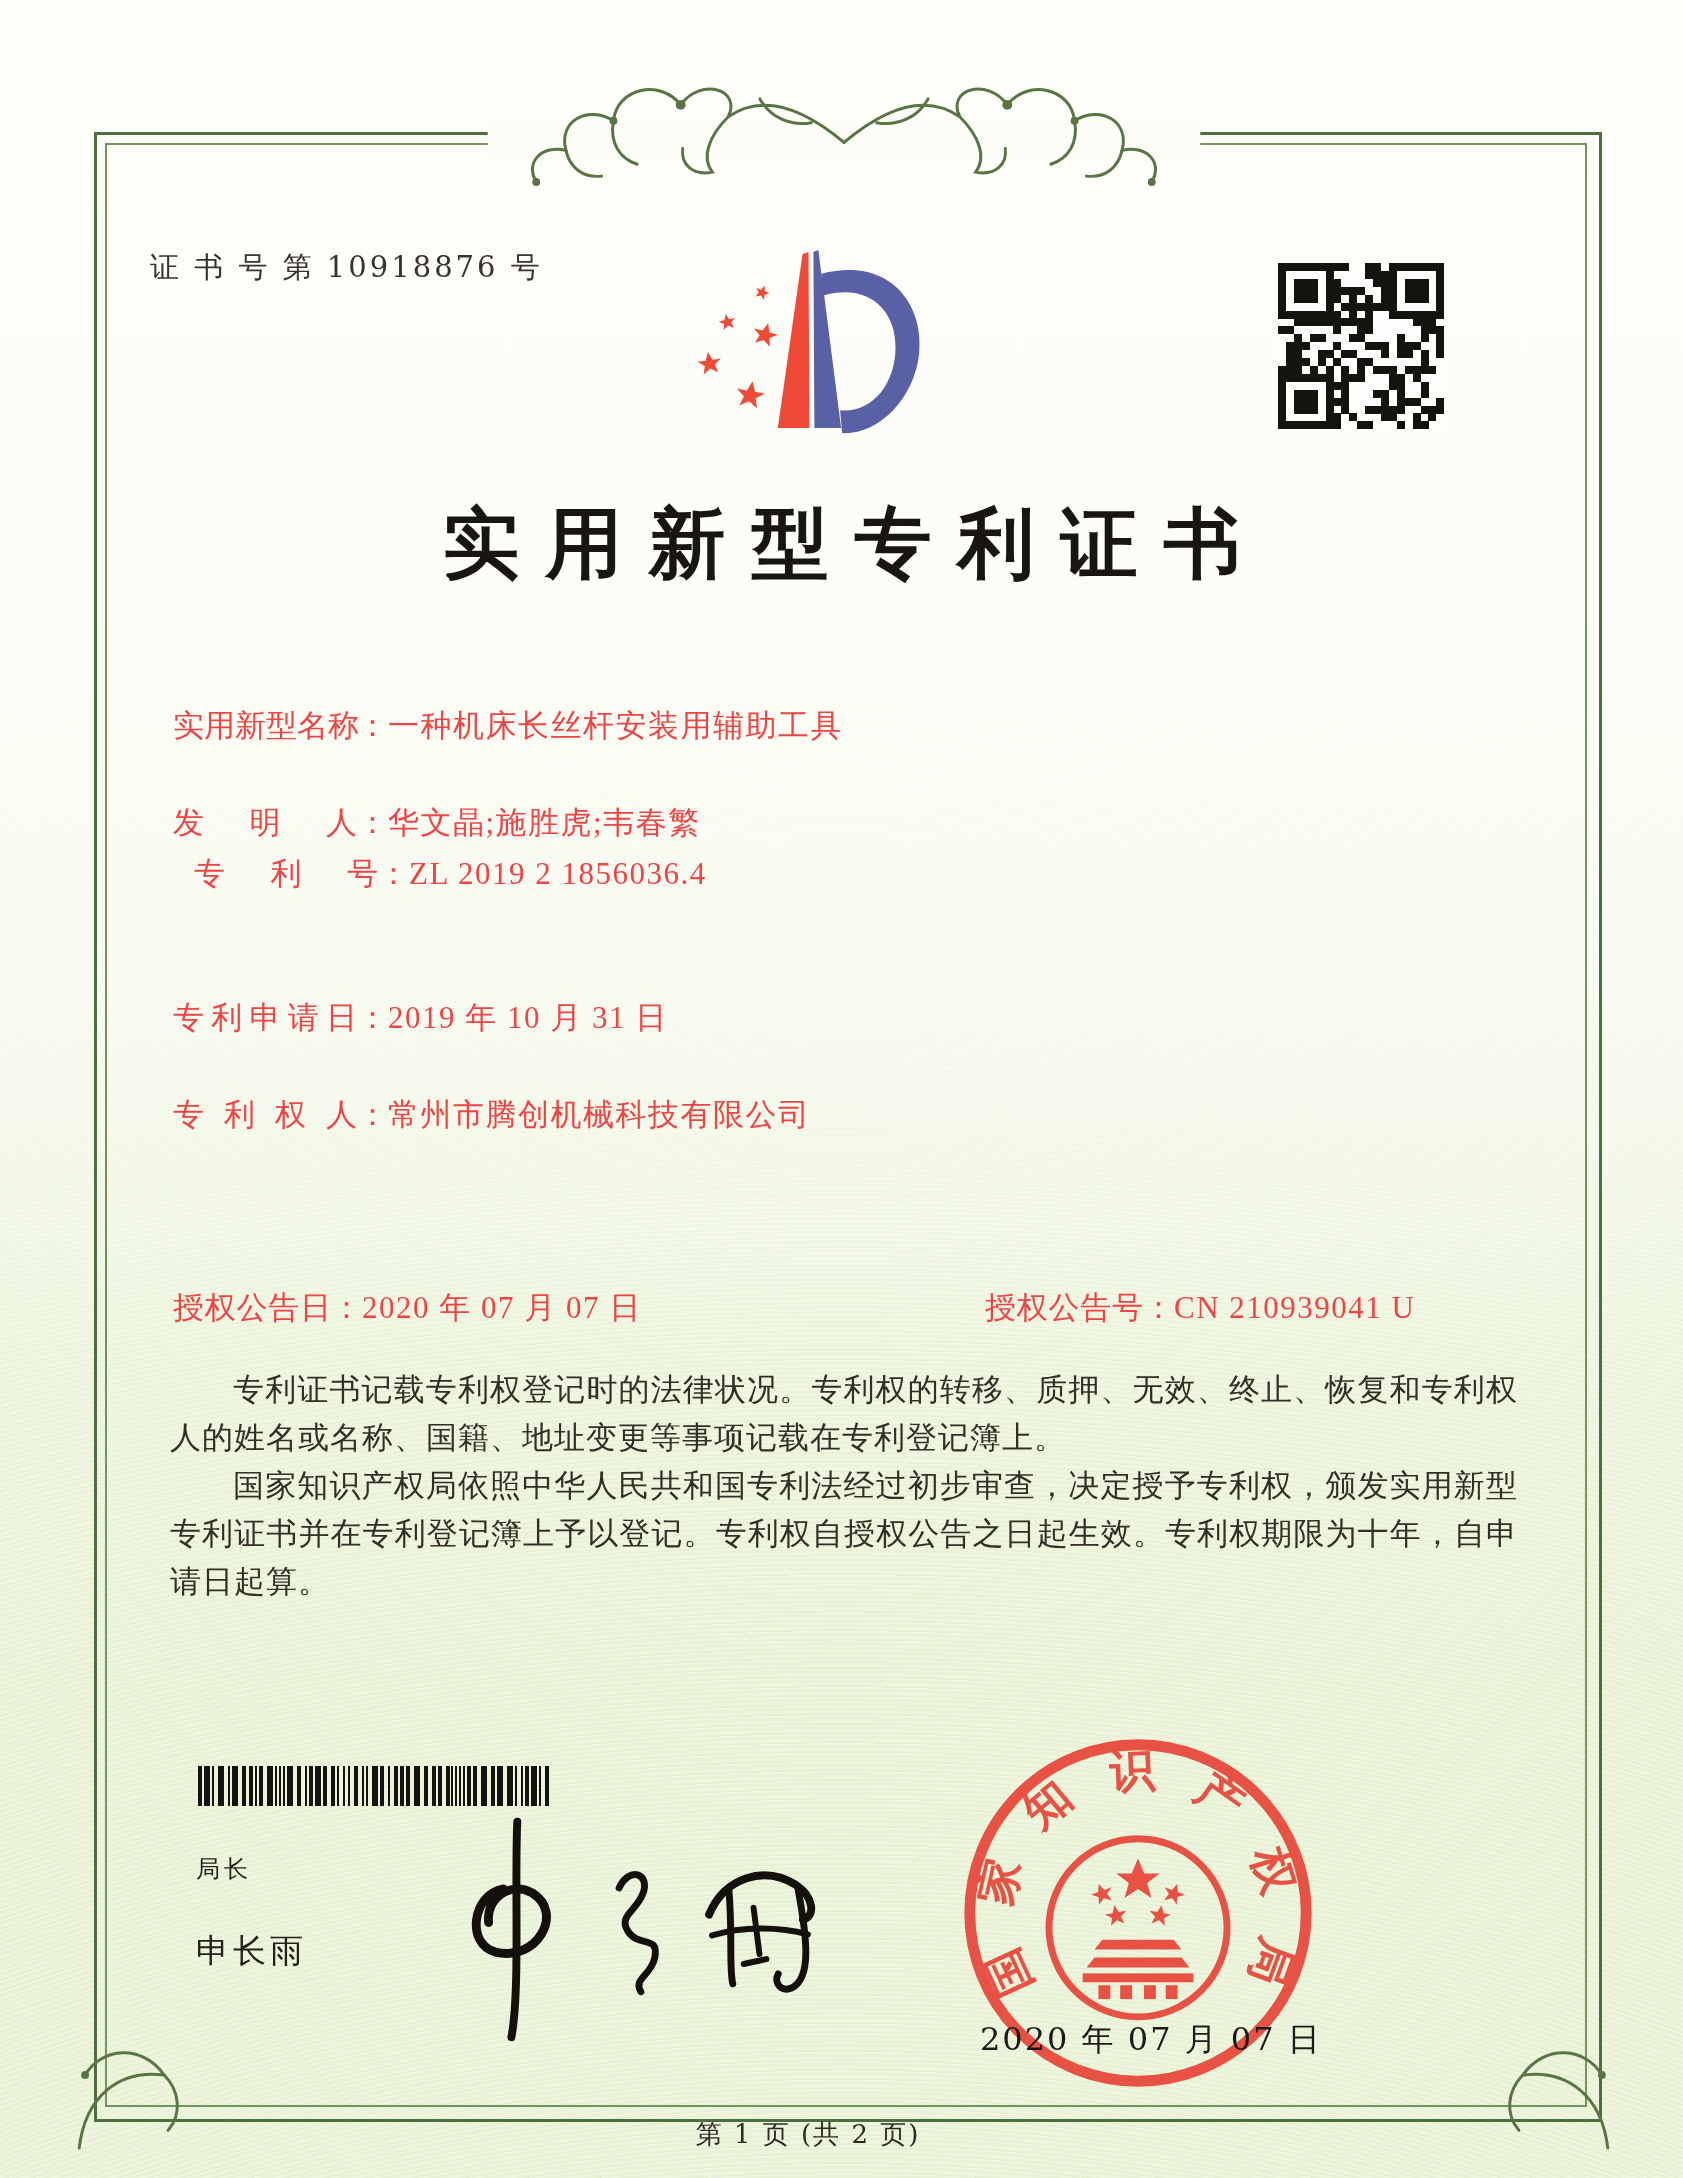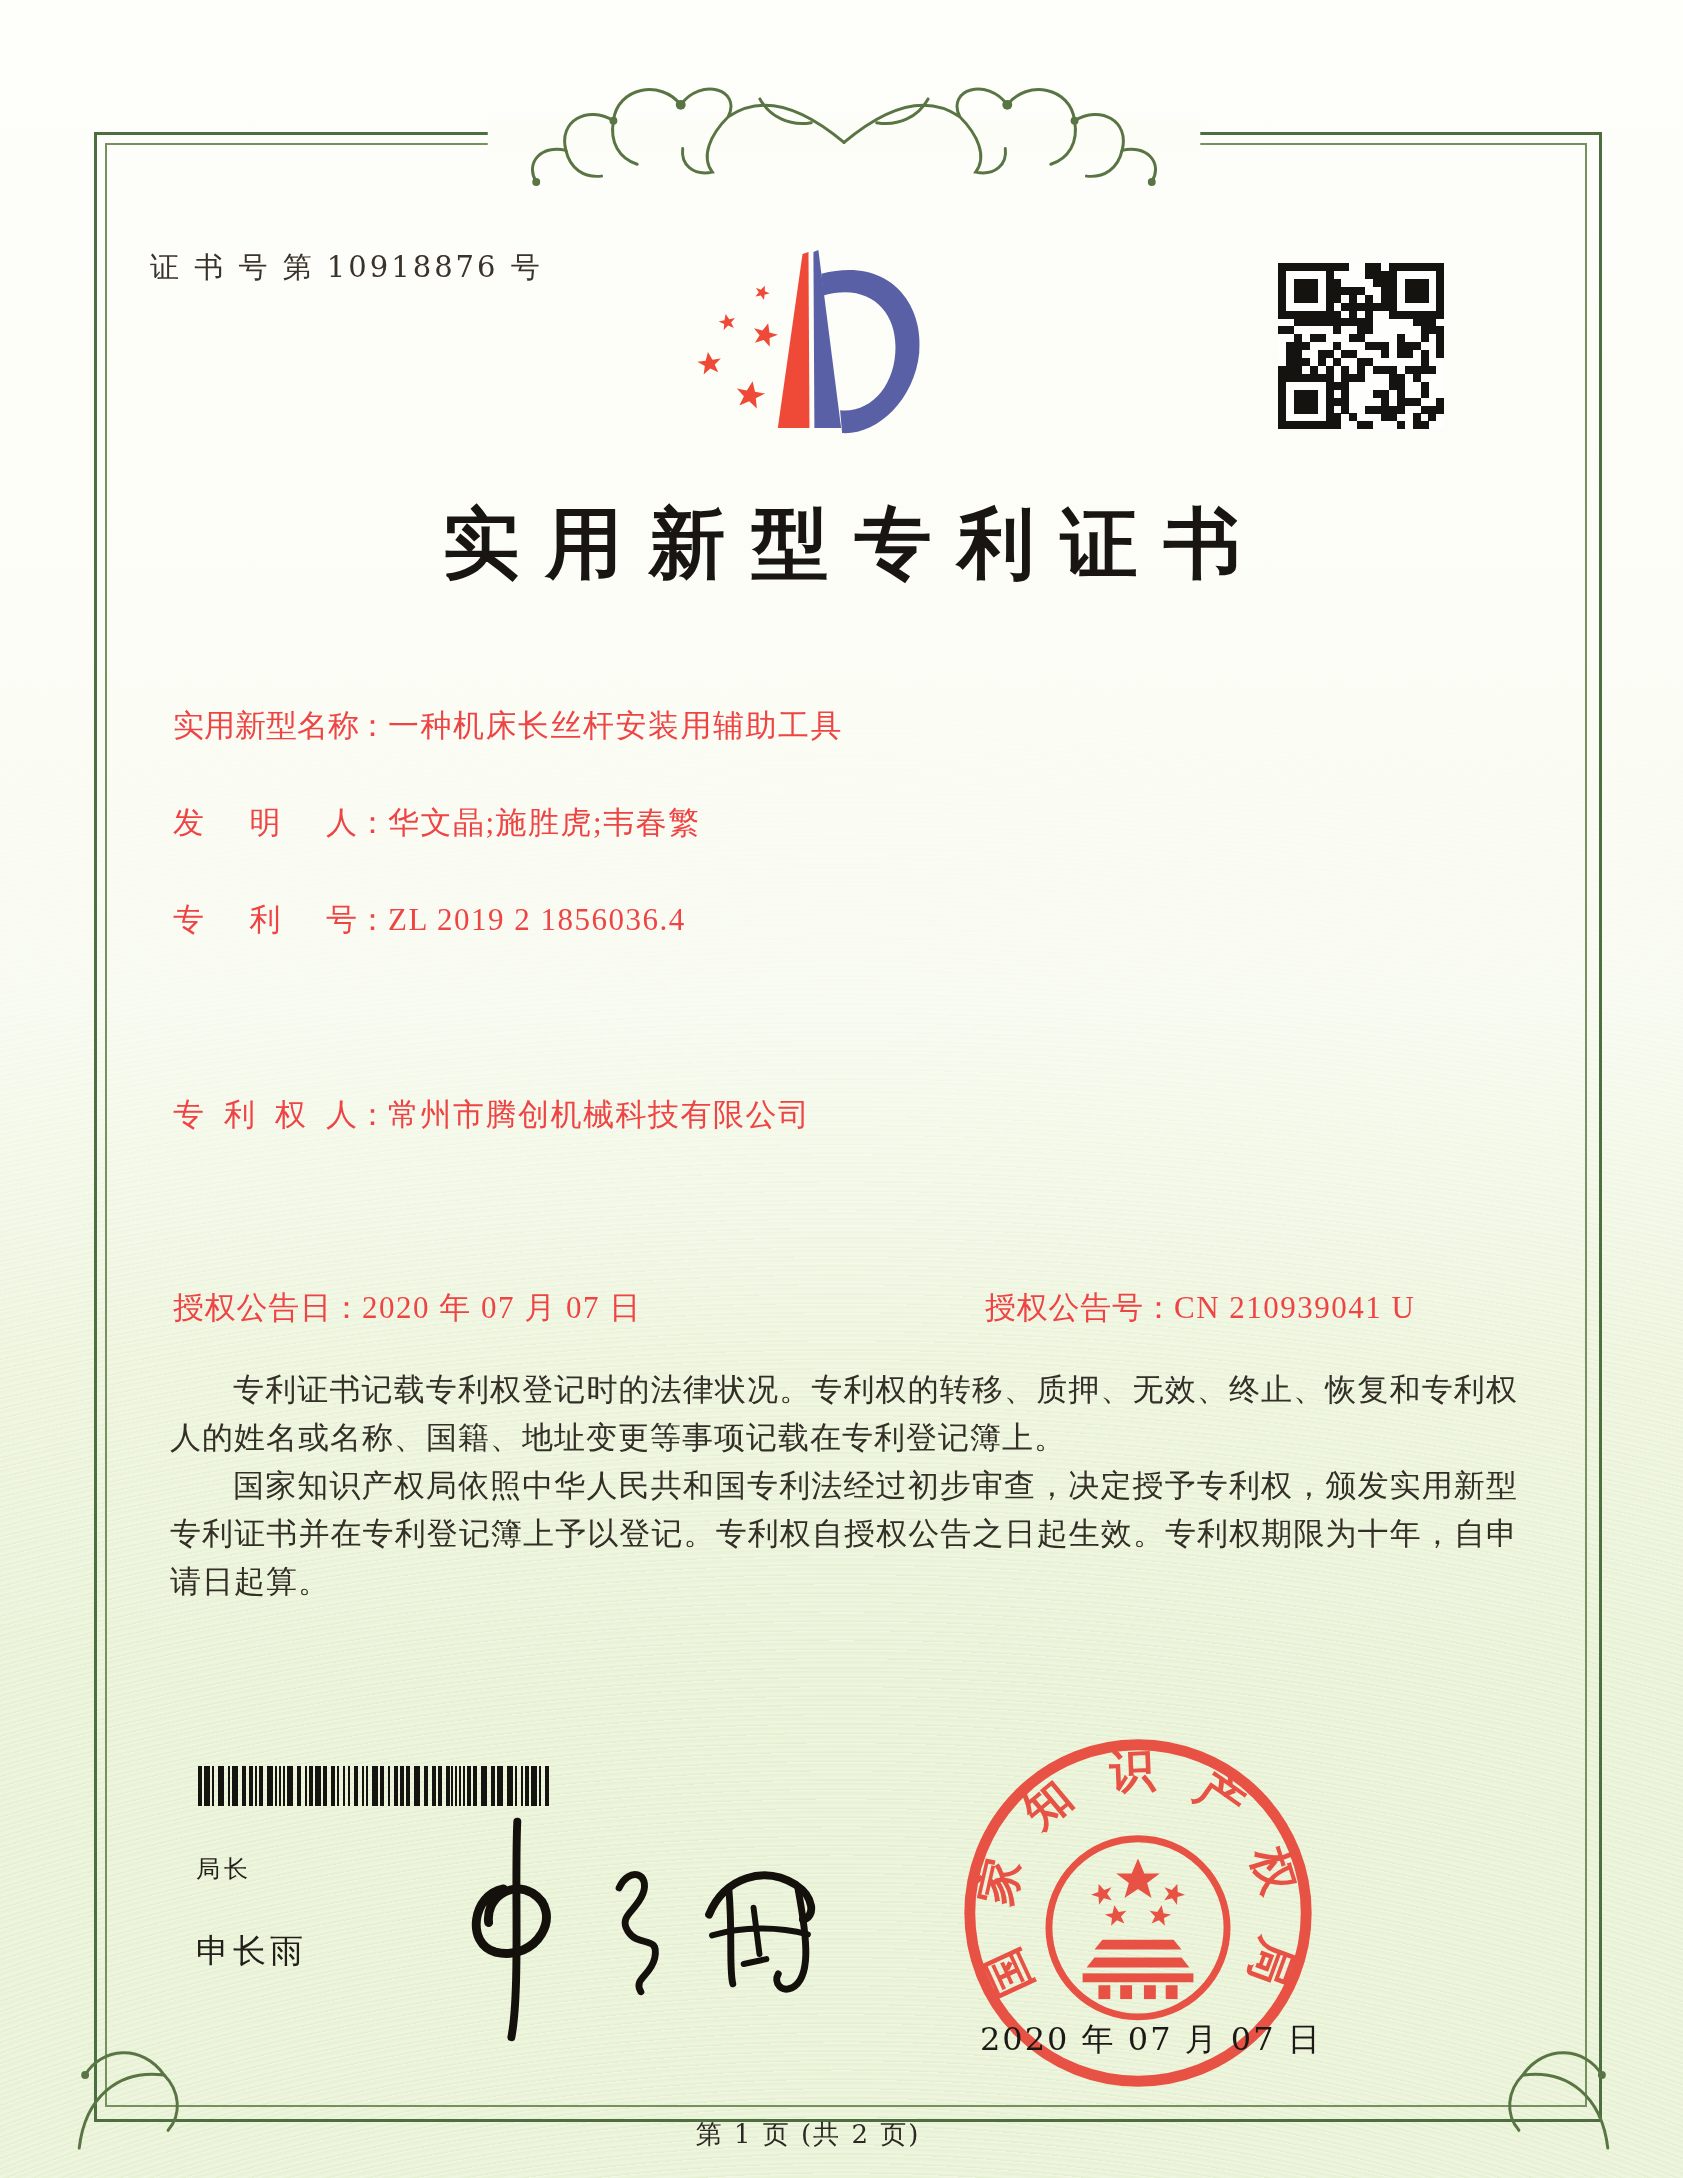--- a/index.html
+++ b/index.html
@@ -354,22 +354,25 @@
     </div>
 
   <div class="doc-title">实用新型专利证书</div>
 
   <div class="row" style="top:705px;">
     <span class="flabel">实用新型名称</span><span class="colon">：</span><span class="fvalue">一种机床长丝杆安装用辅助工具</span>
   </div>
   <div class="row" style="top:802px;">
     <span class="flabel">发明人</span><span class="colon">：</span><span class="fvalue">华文晶;施胜虎;韦春繁</span>
   </div>
-  <div class="row" style="top:899px;">
+  <div class="row" style="top:853px;margin-left:21px;">
     <span class="flabel">专利号</span><span class="colon">：</span><span class="fvalue">ZL 2019 2 1856036.4</span>
+  </div>
+  <div class="row" style="top:997px;">
+    <span class="flabel">专利申请日</span><span class="colon">：</span><span class="fvalue">2019 年 10 月 31 日</span>
   </div>
   <div class="row" style="top:1094px;">
     <span class="flabel">专利权人</span><span class="colon">：</span><span class="fvalue">常州市腾创机械科技有限公司</span>
   </div>
 
   <div class="row" style="top:1287px;width:1366px;">
     <span class="flabel" style="width:158px;">授权公告日</span><span class="colon">：</span><span class="fvalue">2020 年 07 月 07 日</span>
     <span class="grant2">
       <span class="flabel" style="width:158px;">授权公告号</span><span class="colon">：</span><span class="fvalue">CN 210939041 U</span>
     </span>

